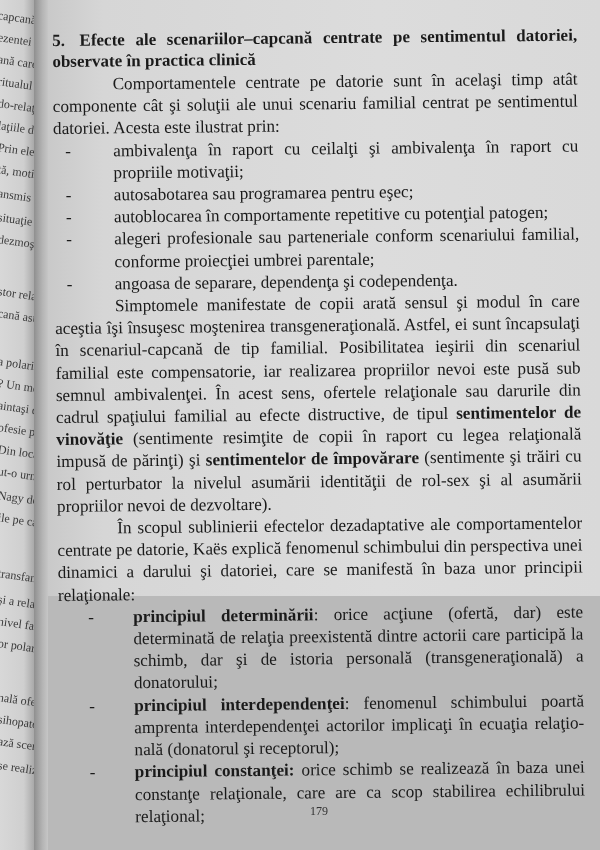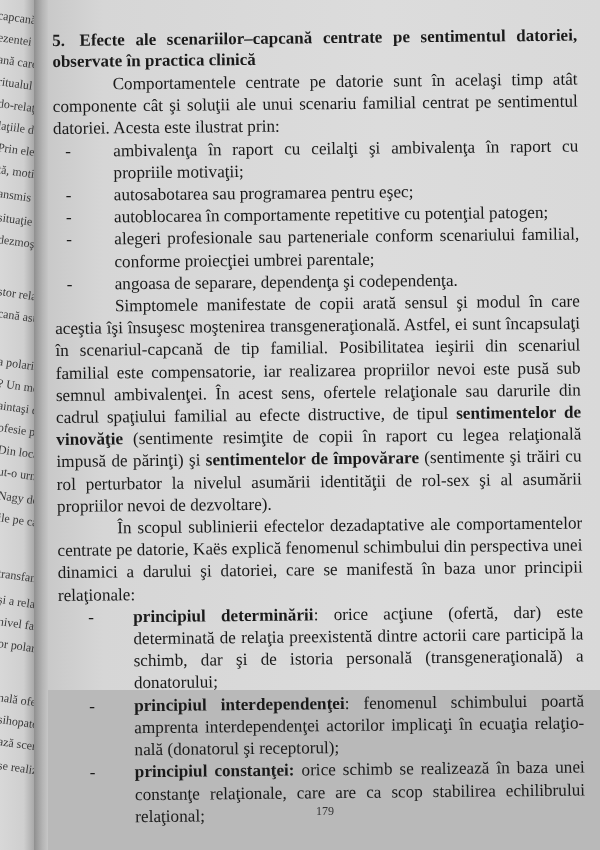--- a/index.html
+++ b/index.html
@@ -16,21 +16,21 @@
   .left-page .frag {
     position: absolute; left: -2px; font-size: 12px; color: #3a3a3a;
     white-space: nowrap; transform: rotate(8deg); transform-origin: left center;
     font-family: "Liberation Serif", serif;
   }
   .gutter {
     position: absolute; left: 34px; top: 0; width: 14px; height: 850px;
     background: linear-gradient(to right, #8f8f8f 0%, #b4b4b4 60%, #c6c6c6 100%);
   }
   .page {
-    position: absolute; left: 48px; top: 0; width: 552px; height: 690px;
+    position: absolute; left: 48px; top: 0; width: 552px; height: 596px;
     background: linear-gradient(to right, #c9c9c9 0%, #d6d6d6 10%, #dcdcdc 60%, #d9d9d9 100%);
   }
   .content {
     position: absolute; left: 4px; top: 30px; width: 525px;
     font-family: "Liberation Serif", serif;
     color: #1a1a1a; font-size: 17.2px; line-height: 22.2px;
     transform: rotate(-0.6deg); transform-origin: left top;
   }
   .heading { font-weight: bold; font-size: 17px; line-height: 21px; text-align: justify; margin-bottom: 2px; }
   .heading .num { margin-right: 4px; }
@@ -38,21 +38,20 @@
   .indent { text-indent: 60px; }
   ul { list-style: none; margin: 0; padding: 0; }
   li { position: relative; padding-left: 60px; text-align: justify; }
   li .dash { position: absolute; left: 12px; top: 0; }
   b { font-weight: bold; }
   .sub-list li { padding-left: 75px; }
   .sub-list li .dash { left: 30px; }
   .page-number {
     position: absolute; left: 262px; top: 804px; font-size: 12px; color: #333;
     font-family: "Liberation Serif", serif;
-    margin-left: 6px;
   }
 </style>
 </head>
 <body>
 
 <div class="left-page" id="leftpage">
     <span class="frag" style="top: 8px;">capcană</span>
     <span class="frag" style="top: 30px;">ezentei d</span>
     <span class="frag" style="top: 52px;">ană care</span>
     <span class="frag" style="top: 74px;">ritualul</span>

